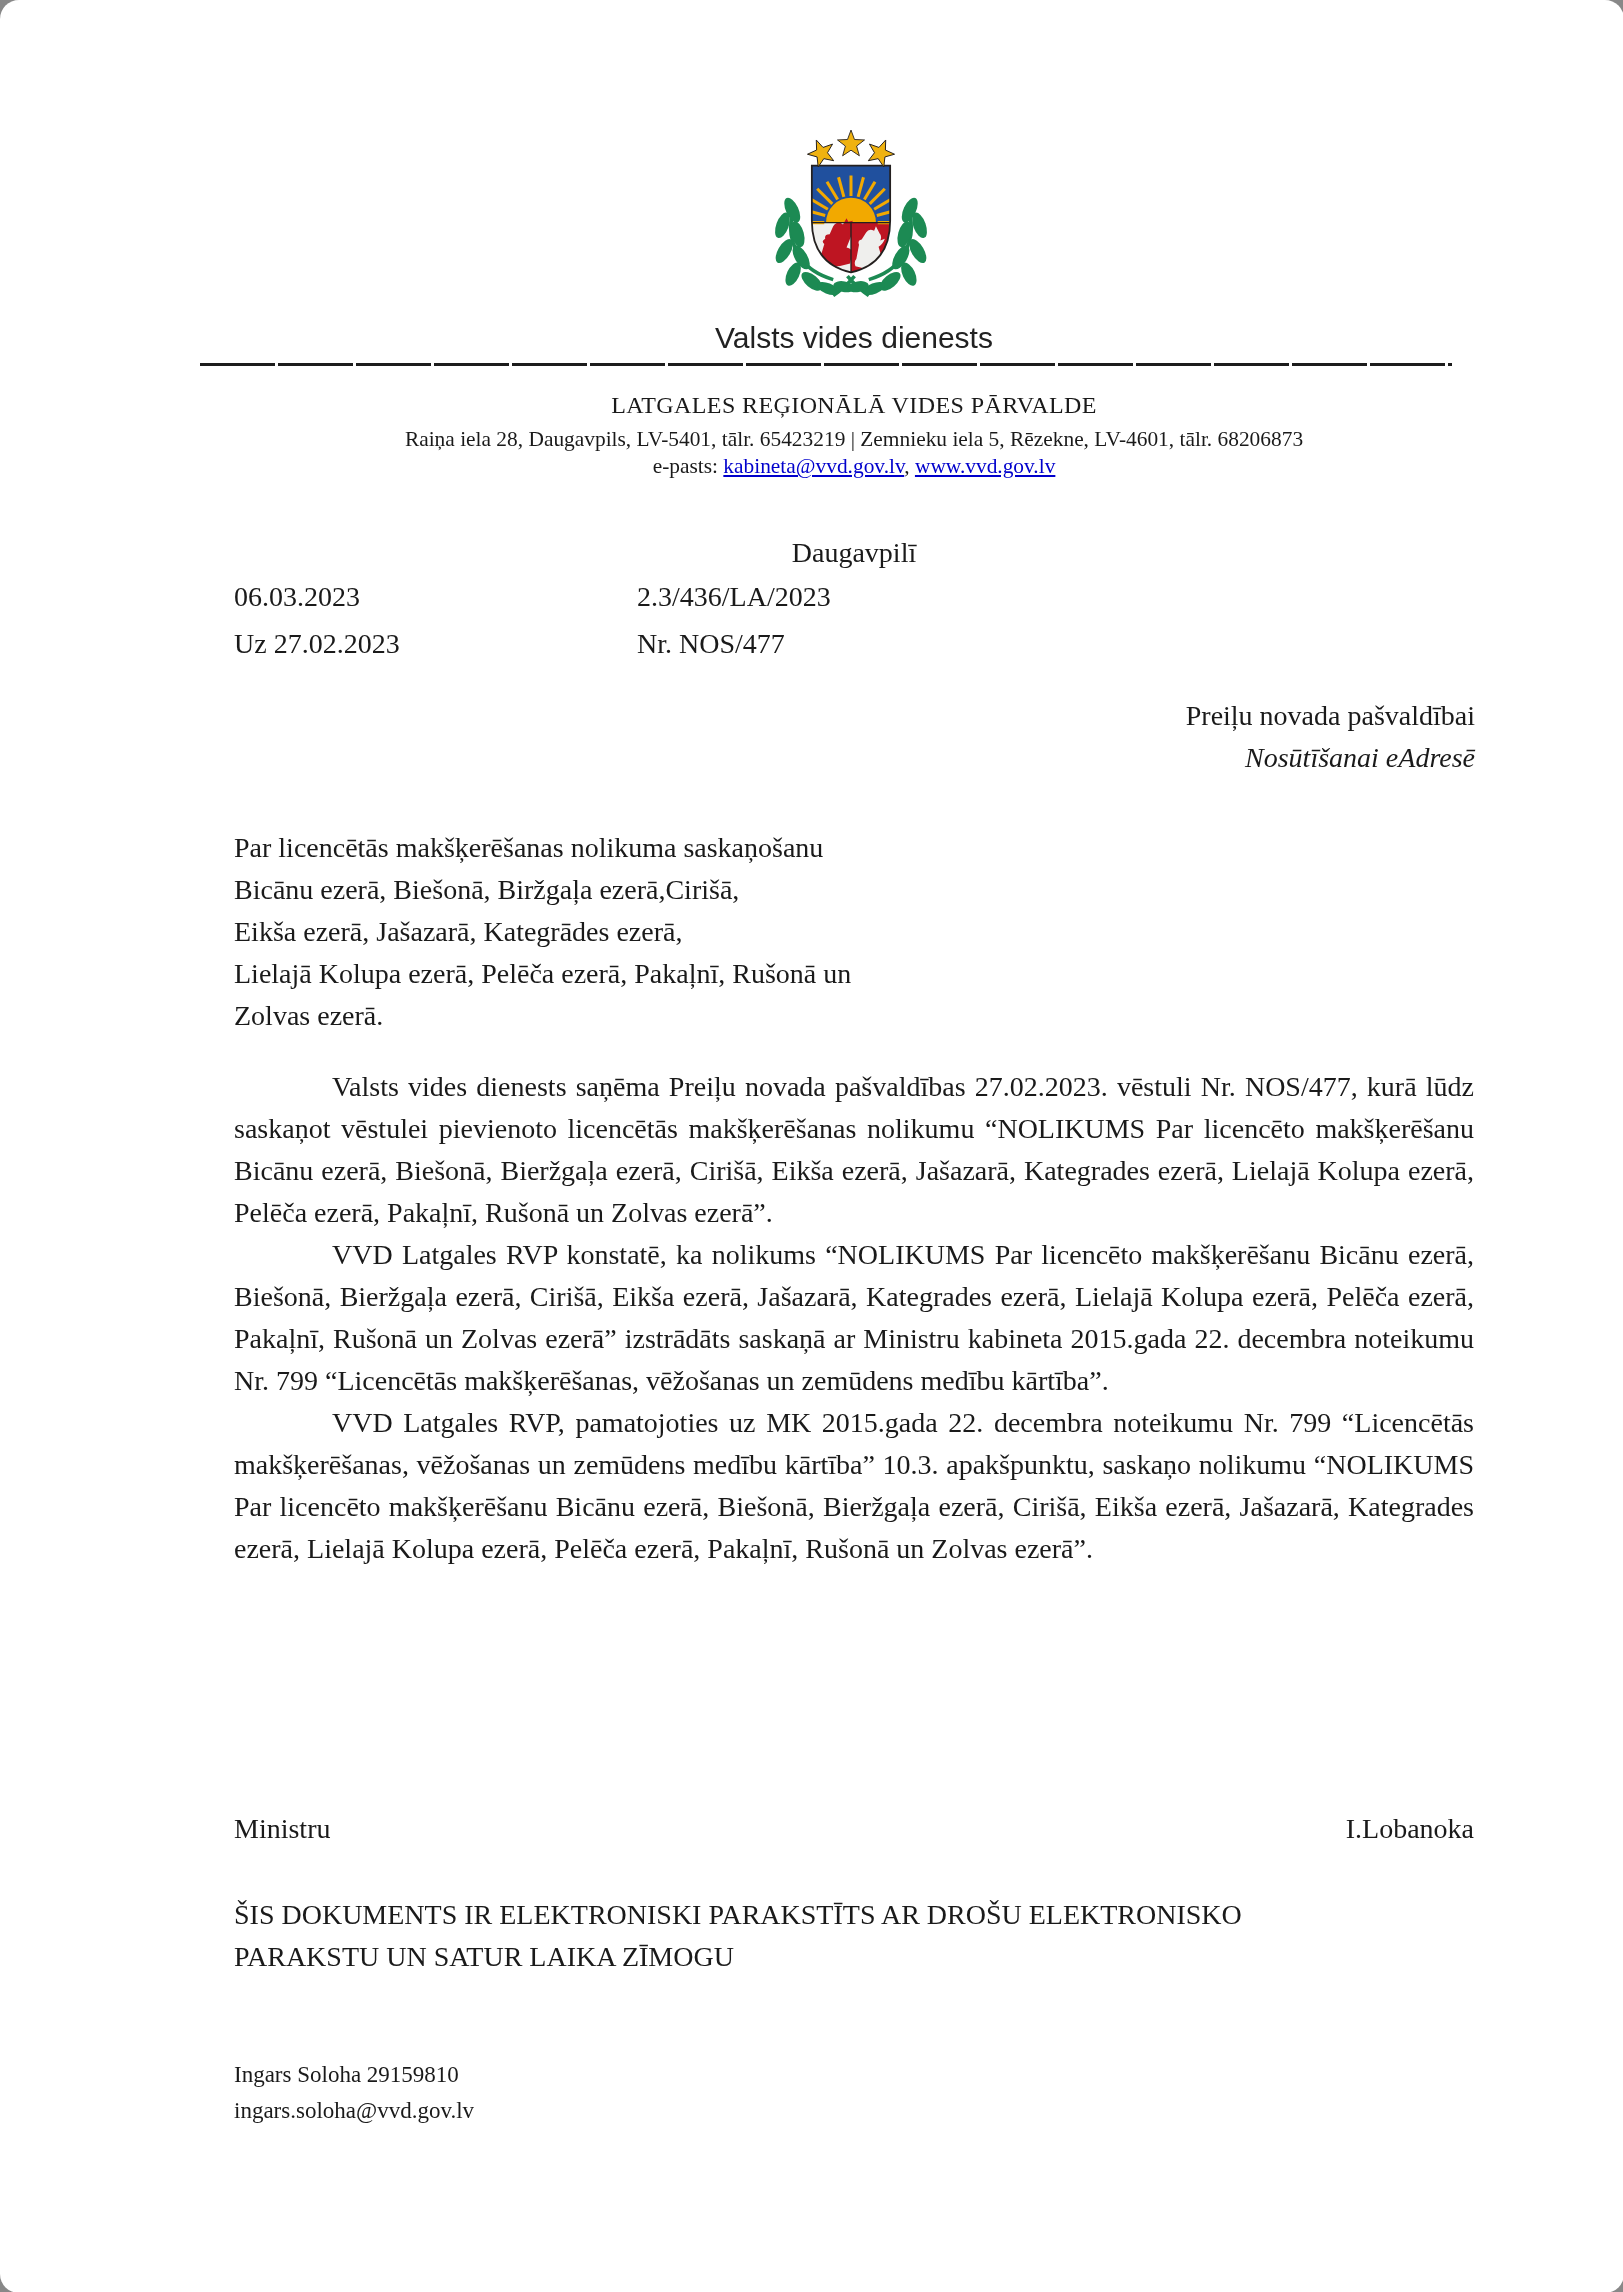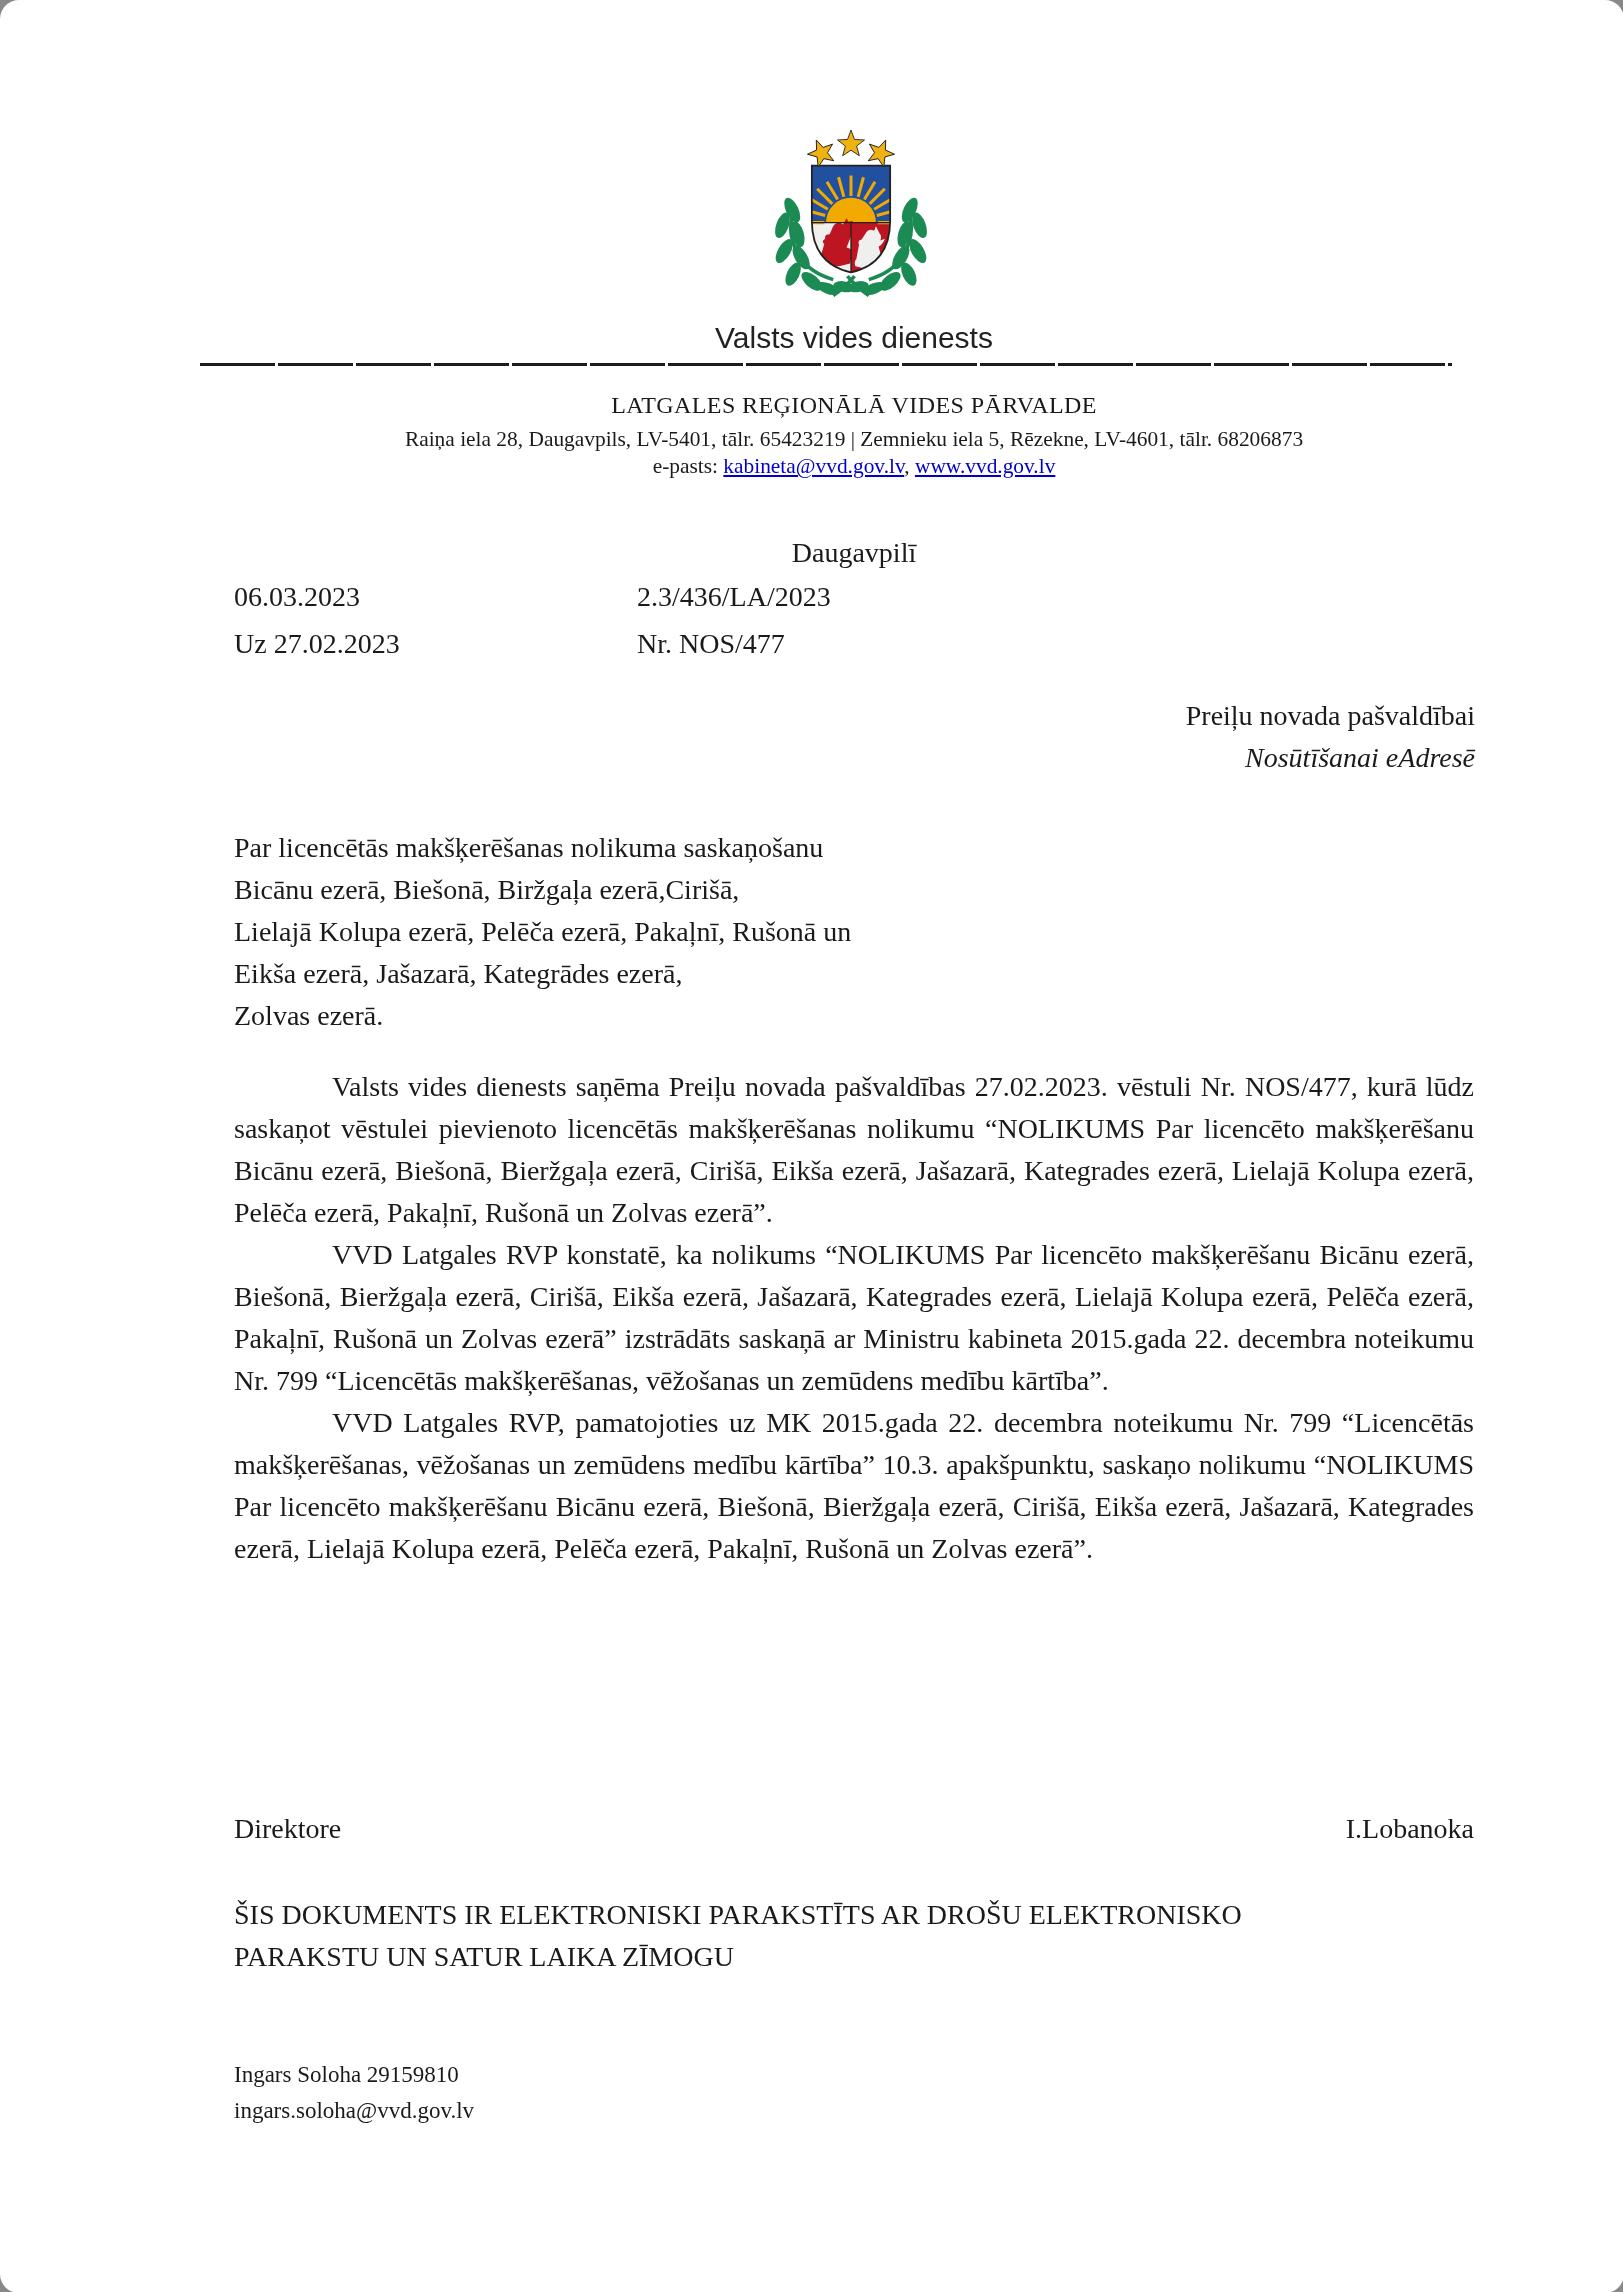--- a/index.html
+++ b/index.html
@@ -167,33 +167,33 @@
   </div>
 
   <div class="recipient">
     <div>Preiļu novada pašvaldībai</div>
     <div class="e-address">Nosūtīšanai eAdresē</div>
   </div>
 
   <div class="subject">
     <div>Par licencētās makšķerēšanas nolikuma saskaņošanu</div>
     <div>Bicānu ezerā, Biešonā, Biržgaļa ezerā,Cirišā,</div>
+    <div>Eikša ezerā, Jašazarā, Kategrādes ezerā,</div>
     <div>Lielajā Kolupa ezerā, Pelēča ezerā, Pakaļnī, Rušonā un</div>
-    <div>Eikša ezerā, Jašazarā, Kategrādes ezerā,</div>
     <div>Zolvas ezerā.</div>
   </div>
 
   <div class="body-text">
     <p>Valsts vides dienests saņēma Preiļu novada pašvaldības 27.02.2023. vēstuli Nr. NOS/477, kurā lūdz saskaņot vēstulei pievienoto licencētās makšķerēšanas nolikumu “NOLIKUMS Par licencēto makšķerēšanu Bicānu  ezerā, Biešonā, Bieržgaļa ezerā, Cirišā, Eikša ezerā, Jašazarā, Kategrades ezerā, Lielajā Kolupa ezerā, Pelēča ezerā, Pakaļnī, Rušonā un Zolvas ezerā”.</p>
     <p>VVD Latgales RVP  konstatē, ka nolikums “NOLIKUMS Par licencēto makšķerēšanu Bicānu  ezerā, Biešonā, Bieržgaļa ezerā, Cirišā, Eikša ezerā, Jašazarā, Kategrades ezerā, Lielajā Kolupa ezerā, Pelēča ezerā, Pakaļnī, Rušonā un Zolvas ezerā” izstrādāts saskaņā ar Ministru kabineta 2015.gada 22. decembra noteikumu Nr. 799 “Licencētās makšķerēšanas, vēžošanas un zemūdens medību kārtība”.</p>
     <p>VVD Latgales RVP, pamatojoties uz MK 2015.gada 22. decembra noteikumu Nr. 799 “Licencētās makšķerēšanas, vēžošanas un zemūdens medību kārtība” 10.3. apakšpunktu, saskaņo  nolikumu “NOLIKUMS Par licencēto makšķerēšanu Bicānu  ezerā, Biešonā, Bieržgaļa ezerā, Cirišā, Eikša ezerā, Jašazarā, Kategrades ezerā, Lielajā Kolupa ezerā, Pelēča ezerā, Pakaļnī, Rušonā un Zolvas ezerā”.</p>
   </div>
 
   <div class="sig-row">
-    <span>Direktore</span>
+    <span>Ministru</span>
     <span class="sig-name">I.Lobanoka</span>
   </div>
 
   <div class="disclaimer">
     <div>ŠIS DOKUMENTS IR ELEKTRONISKI PARAKSTĪTS AR DROŠU ELEKTRONISKO</div>
     <div>PARAKSTU UN SATUR LAIKA ZĪMOGU</div>
   </div>
 
   <div class="footer">
     <div>Ingars Soloha 29159810</div>

